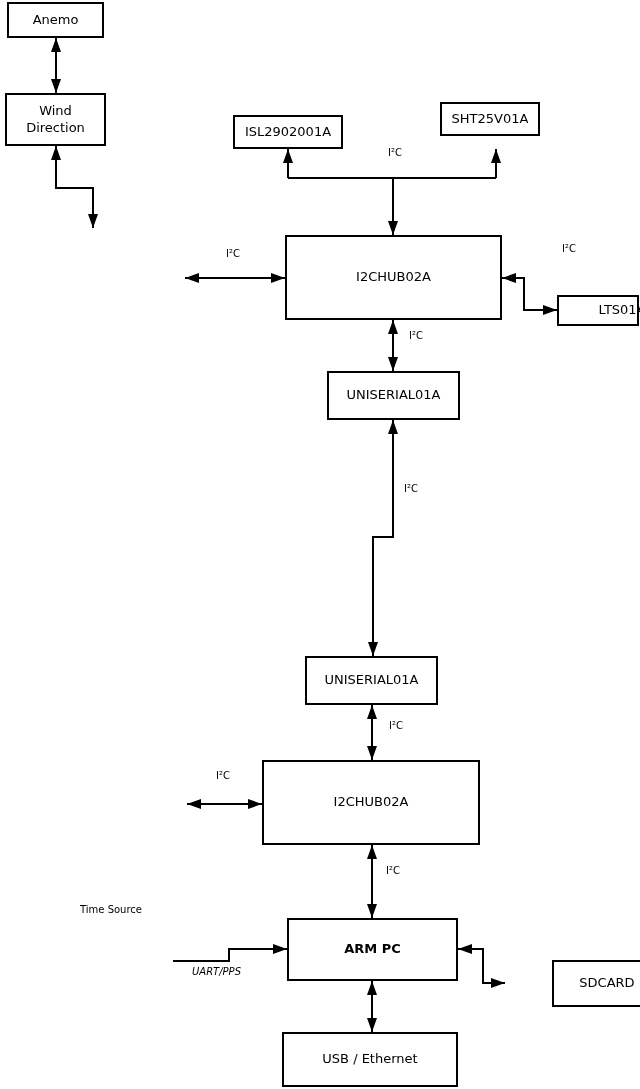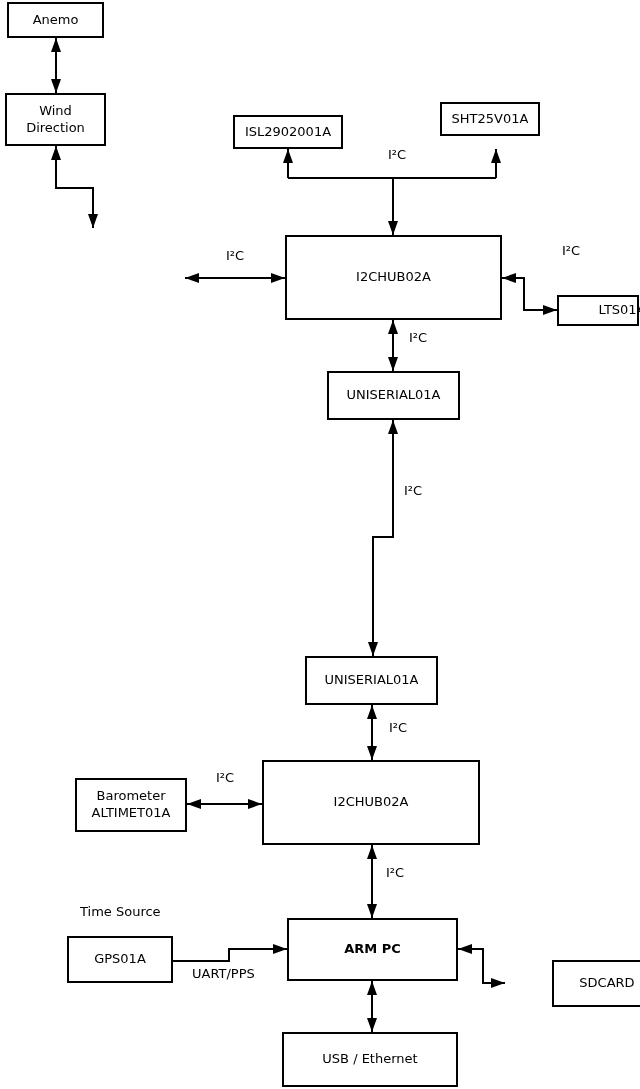--- a/index.html
+++ b/index.html
@@ -7,21 +7,21 @@
     position:relative;width:640px;height:1089px;background:#ffffff;
     font-family:"DejaVu Sans","Liberation Sans",sans-serif;
     color:#000;overflow:hidden;
   }
   #wires{position:absolute;left:0;top:0;width:640px;height:1089px;}
   .box{
     position:absolute;box-sizing:border-box;border:2px solid #000;background:#fff;
     display:flex;align-items:center;justify-content:center;text-align:center;
     font-size:13px;line-height:1.3;white-space:pre-line;
   }
-  .lbl{position:absolute;font-size:13px;line-height:1;white-space:nowrap;}
+  .lbl{position:absolute;font-size:10px;line-height:1;white-space:nowrap;}
   
   .n-anemo   {left:7px;  top:2px;   width:97px; height:36px;}
   .n-wind    {left:5px;  top:93px;  width:101px;height:53px;}
   .n-pic     {left:1px;  top:228px; width:184px;height:103px;}
   .n-isl     {left:233px;top:115px; width:110px;height:34px;text-align:center;}
   .n-sht     {left:440px;top:102px; width:100px;height:34px;}
   .n-hub1    {left:285px;top:235px; width:217px;height:85px;}
   .n-lts     {left:557px;top:295px; width:82px; height:31px;padding-left:48px;}
   .n-uni1    {left:327px;top:371px; width:133px;height:49px;}
   .n-uni2    {left:305px;top:656px; width:133px;height:49px;}
@@ -34,21 +34,21 @@
   
   .l-i2c-topbus {left:388px;top:148px;}
   .l-i2c-pic    {left:226px;top:249px;}
   .l-i2c-lts    {left:562px;top:244px;}
   .l-i2c-hub1uni{left:409px;top:331px;}
   .l-i2c-long   {left:404px;top:484px;}
   .l-i2c-uni2   {left:389px;top:721px;}
   .l-i2c-baro   {left:216px;top:771px;}
   .l-i2c-arm    {left:386px;top:866px;}
   .l-timesource {left:80px; top:905px;}
-  .l-uartpps    {left:192px;top:967px;}
+  .l-uartpps    {left:192px;top:967px;font-style:italic;}
   path.wire{fill:none;stroke:#000;stroke-width:2;}
 </style>
 </head>
 <body>
 
 <div id="stage">
 
   <svg id="wires" width="640" height="1089" viewBox="0 0 640 1089">
     <defs>
       <marker id="ah" viewBox="0 0 14 10" refX="14" refY="5" markerWidth="14" markerHeight="10" markerUnits="userSpaceOnUse" orient="auto-start-reverse">
@@ -76,23 +76,20 @@
   <div class="box n-anemo"><span>Anemo</span></div>
   <div class="box n-wind"><span>Wind
 Direction</span></div>
   <div class="box n-isl"><span>ISL2902001A</span></div>
   <div class="box n-sht"><span>SHT25V01A</span></div>
   <div class="box n-hub1"><span>I2CHUB02A</span></div>
   <div class="box n-lts"><span>LTS01A</span></div>
   <div class="box n-uni1"><span>UNISERIAL01A</span></div>
   <div class="box n-uni2"><span>UNISERIAL01A</span></div>
   <div class="box n-hub2"><span>I2CHUB02A</span></div>
-  <div class="box n-baro"><span>Barometer
-ALTIMET01A</span></div>
-  <div class="box n-gps"><span>GPS01A</span></div>
   <div class="box n-armpc"><span>ARM PC</span></div>
   <div class="box n-sdcard"><span>SDCARD</span></div>
   <div class="box n-usb"><span>USB / Ethernet</span></div>
 
   <span class="lbl l-i2c-topbus">I²C</span>
   <span class="lbl l-i2c-pic">I²C</span>
   <span class="lbl l-i2c-lts">I²C</span>
   <span class="lbl l-i2c-hub1uni">I²C</span>
   <span class="lbl l-i2c-long">I²C</span>
   <span class="lbl l-i2c-uni2">I²C</span>

